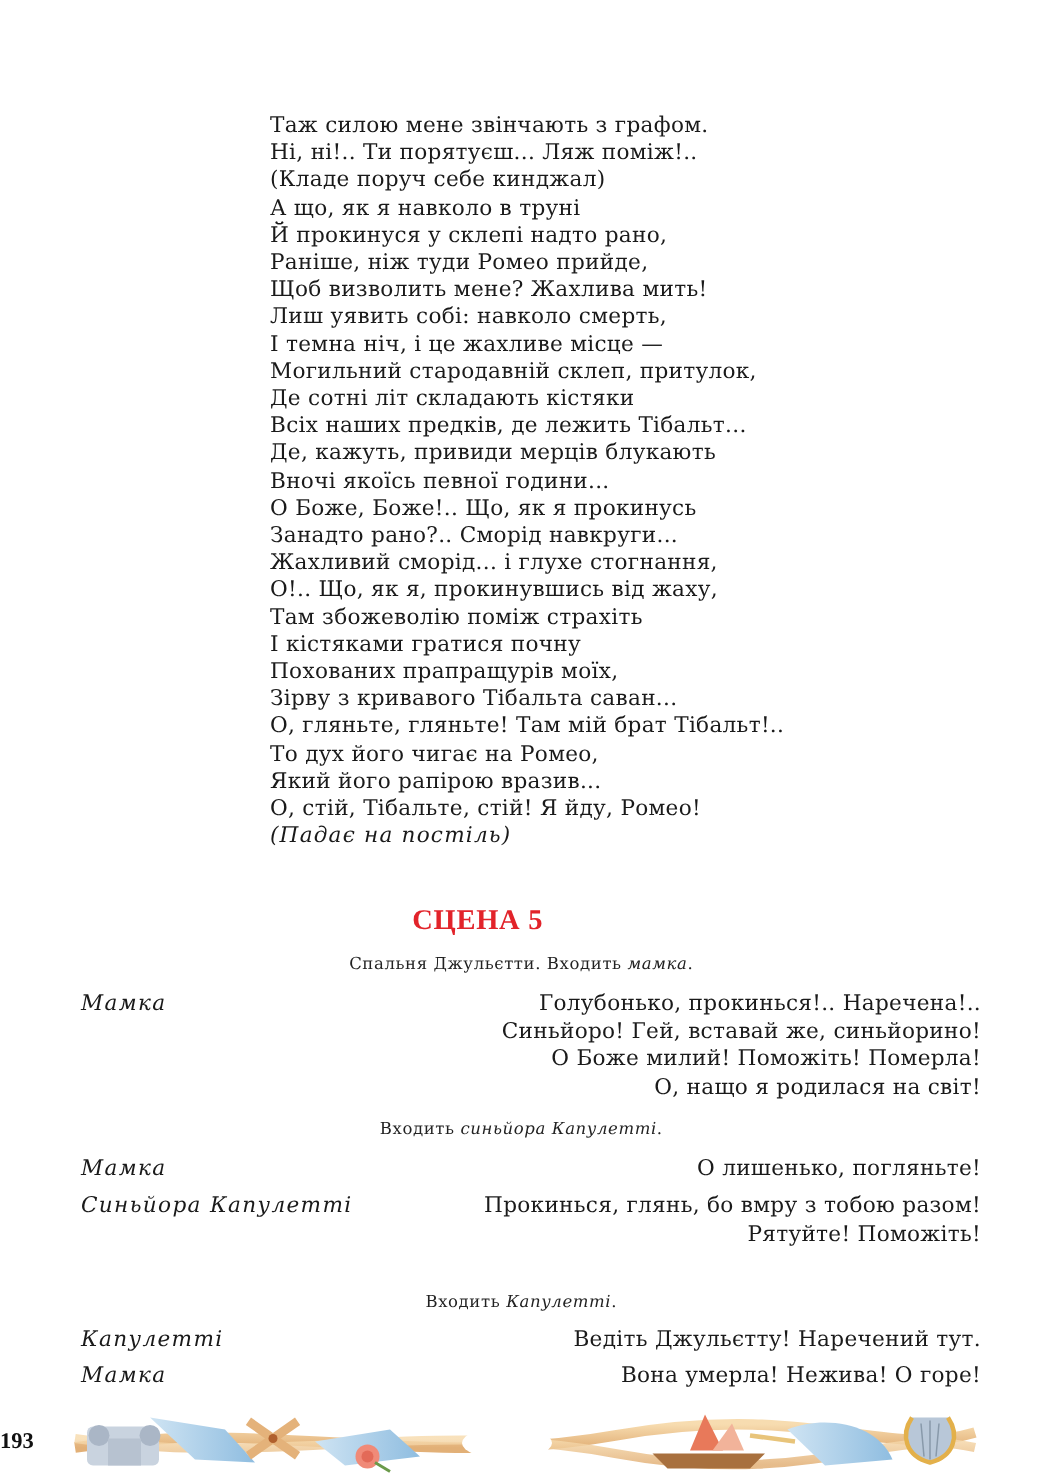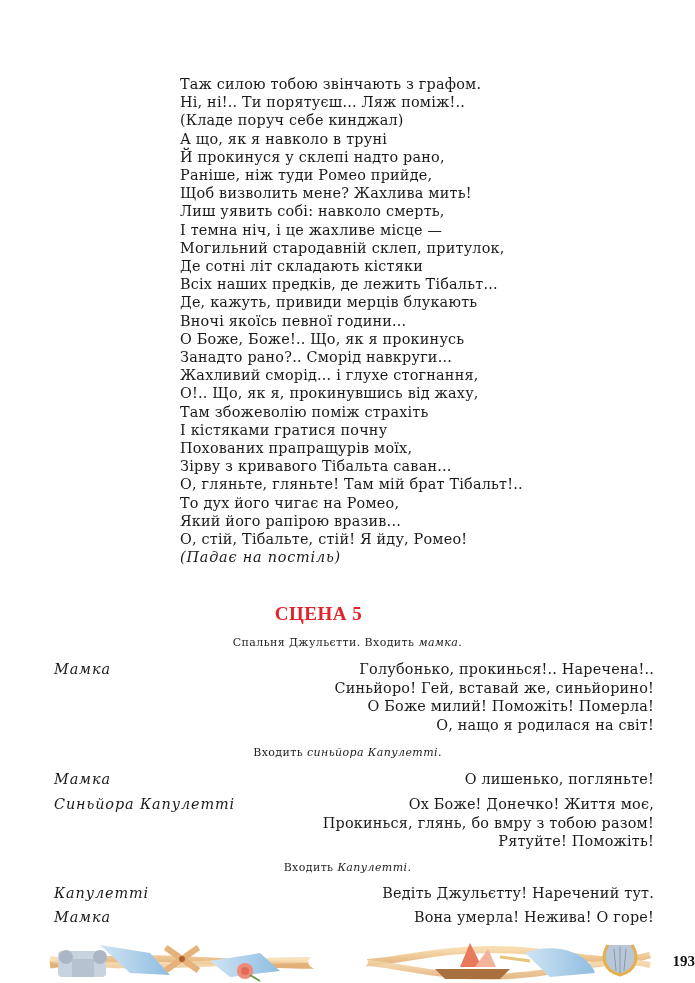--- a/index.html
+++ b/index.html
@@ -30,29 +30,29 @@
   .speaker {
     position: absolute; left: 0; top: 0; font-style: italic; letter-spacing: 0.9px;
     white-space: nowrap;
   }
   .speech .lines { margin-left: 126px; text-align: right; }
   .speech .line { white-space: nowrap; }
   .footer-orn {
     position: absolute; left: 30px; top: 935px; width: 630px; height: 48px;
   }
   .page-num {
-    position: absolute; left: 0; width: 695px; top: 953px; text-align: right;
+    position: absolute; left: 0; width: 695px; top: 953px; text-align: left;
     font-family: "Liberation Serif", serif; font-weight: bold; font-size: 15px; color: #111;
   }
 </style>
 </head>
 <body>
 
 <div class="verse">
-  <div class="line">Таж силою тобою звінчають з графом.</div>
+  <div class="line">Таж силою мене звінчають з графом.</div>
   <div class="line">Ні, ні!.. Ти порятуєш... Ляж поміж!..</div>
   <div class="line">(Кладе поруч себе кинджал)</div>
   <div class="line">А що, як я навколо в труні</div>
   <div class="line">Й прокинуся у склепі надто рано,</div>
   <div class="line">Раніше, ніж туди Ромео прийде,</div>
   <div class="line">Щоб визволить мене? Жахлива мить!</div>
   <div class="line">Лиш уявить собі: навколо смерть,</div>
   <div class="line">І темна ніч, і це жахливе місце —</div>
   <div class="line">Могильний стародавній склеп, притулок,</div>
   <div class="line">Де сотні літ складають кістяки</div>
@@ -92,21 +92,20 @@
 <div class="speech" style="top:770px;">
   <div class="speaker">Мамка</div>
   <div class="lines" style="margin-left:216px;">
     <div class="line">О лишенько, погляньте!</div>
   </div>
 </div>
 
 <div class="speech" style="top:795px;">
   <div class="speaker">Синьйора Капулетті</div>
   <div class="lines">
-    <div class="line" style="margin-left:108px;">Ох Боже! Донечко! Життя моє,</div>
     <div class="line">Прокинься, глянь, бо вмру з тобою разом!</div>
     <div class="line">Рятуйте! Поможіть!</div>
   </div>
 </div>
 
 <div class="stage-dir" style="top:861px;"><span>Входить </span><i>Капулетті</i><span>.</span></div>
 
 <div class="speech" style="top:884px;">
   <div class="speaker">Капулетті</div>
   <div class="lines">

